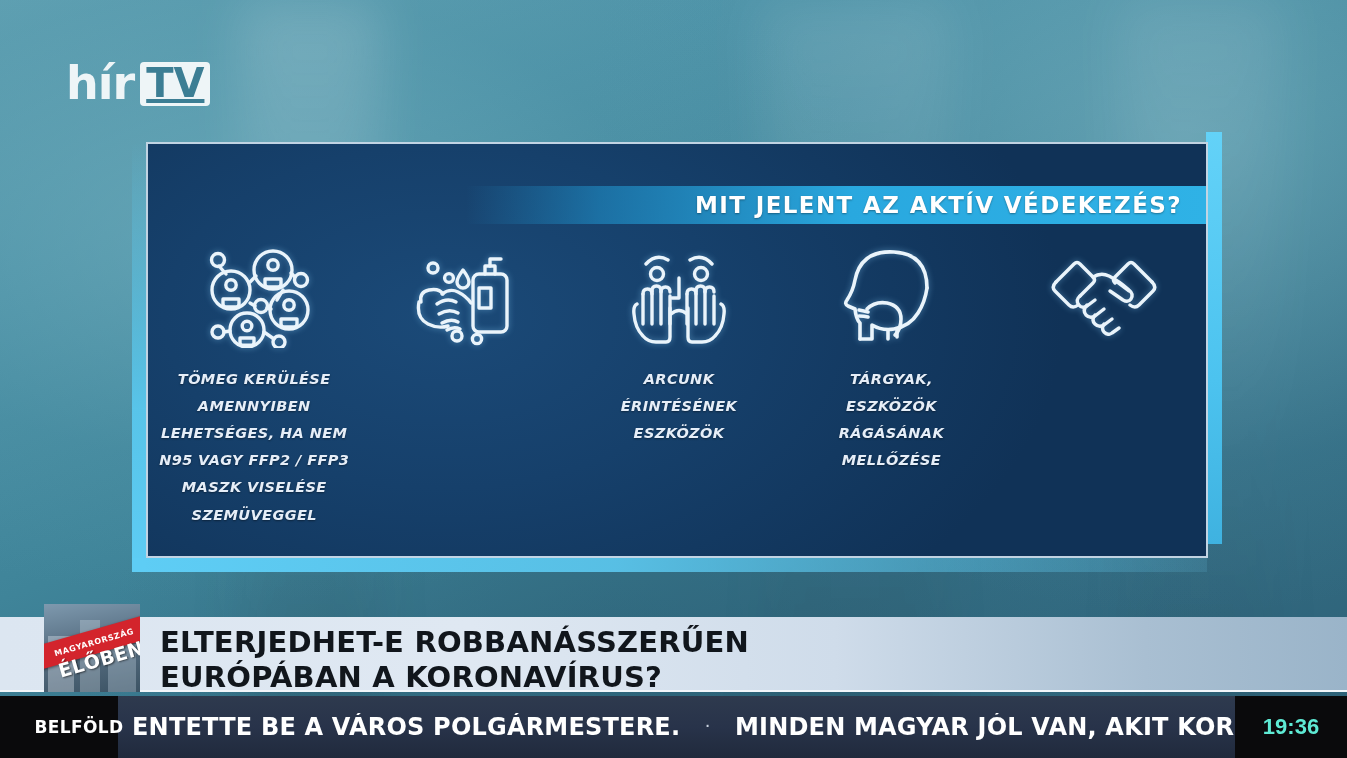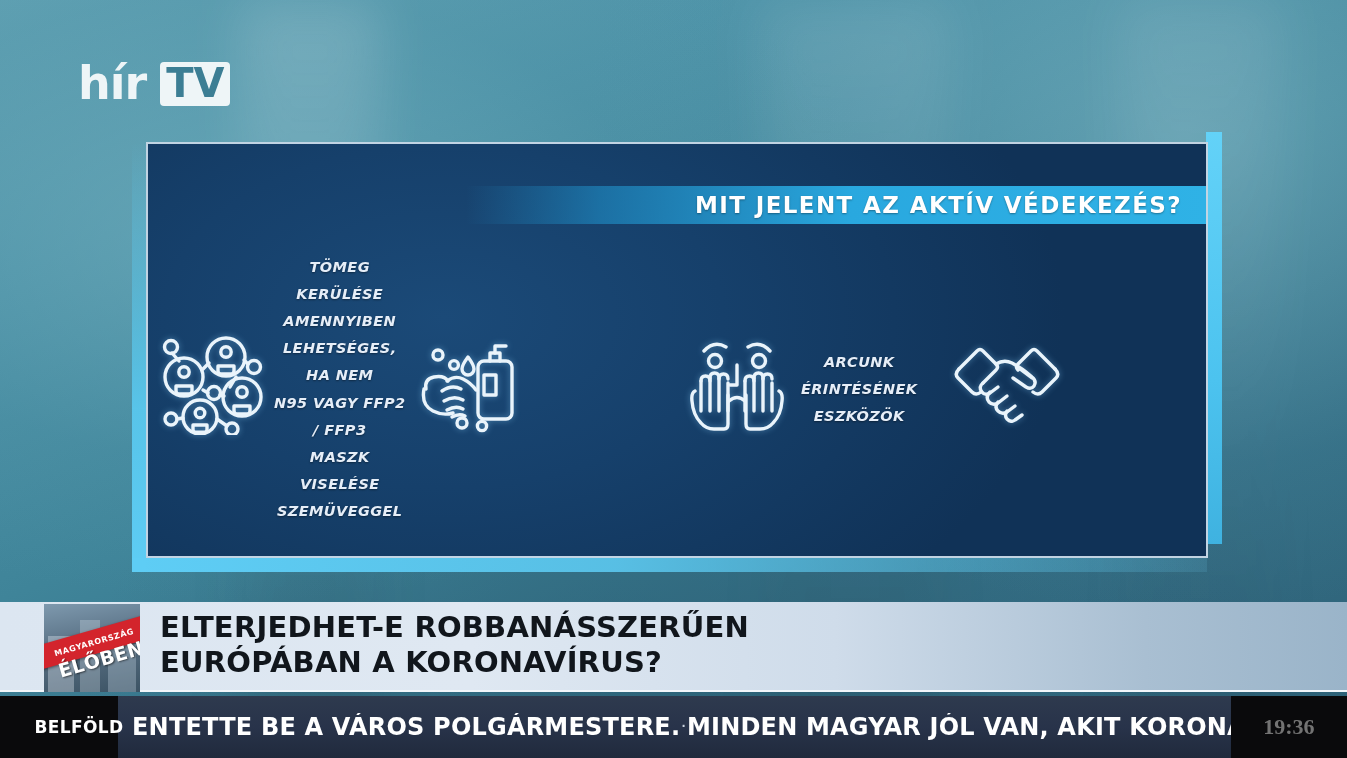--- a/index.html
+++ b/index.html
@@ -17,26 +17,26 @@
       radial-gradient(ellipse 700px 480px at 50% 95%, rgba(40,92,112,0.55) 0%, rgba(45,100,120,0.15) 60%, rgba(60,120,140,0) 85%),
       linear-gradient(160deg, #5fa0b2 0%, #4e93a8 22%, #3f8499 48%, #356f86 72%, #2c5f75 100%);
     overflow: hidden;
   }
   
   .bgstreak { position: absolute; top: 0; bottom: 0; width: 140px;
     background: linear-gradient(to bottom, rgba(255,255,255,0.16), rgba(255,255,255,0.02) 55%, rgba(0,0,0,0.10));
     filter: blur(26px); pointer-events:none; }
 
   
-  #logo { position: absolute; left: 78px; top: 50px; height: 56px; display: flex; align-items: flex-end; }
+  #logo { position: absolute; left: 66px; top: 50px; height: 56px; display: flex; align-items: flex-end; }
   .logo-word { font-size: 46px; font-weight: bold; color: #eef5f7; letter-spacing: -1px;
                line-height: 0.95; font-family: "DejaVu Sans", sans-serif; }
-  .logo-tv { margin-left: 14px; background: #eef5f7; color: #3c7e94; font-size: 40px; font-weight: bold;
+  .logo-tv { margin-left: 6px; background: #eef5f7; color: #3c7e94; font-size: 40px; font-weight: bold;
              padding: 0 6px 2px 6px; border-radius: 4px; line-height: 1.05;
-             font-family: "DejaVu Sans", sans-serif; }
+             font-family: "DejaVu Sans", sans-serif; text-decoration: underline; }
 
   
   #panel-wrap { position: absolute; left: 132px; top: 132px; width: 1090px; height: 440px; }
   #panel-accent-left {
     position: absolute; left: 0; top: 10px; width: 14px; height: 430px;
     background: linear-gradient(to bottom, rgba(120,220,255,0) 0%, rgba(90,205,245,0.85) 62%, #5ecdf5 100%);
   }
   #panel-accent-bottom {
     position: absolute; left: 0; bottom: 0; width: 1075px; height: 14px;
     background: linear-gradient(to right, #5ecdf5 0%, rgba(94,205,245,0.85) 45%, rgba(120,220,255,0.12) 100%);
@@ -58,34 +58,34 @@
     display: flex; align-items: center; justify-content: flex-end;
   }
   #panel-title {
     color: #ffffff; font-weight: bold; font-size: 23px; letter-spacing: 1.4px;
     padding-right: 24px; white-space: nowrap;
     text-shadow: 0 1px 2px rgba(0,0,0,0.35);
     font-family: "DejaVu Sans", sans-serif;
   }
 
   #cols { position: absolute; left: 0; top: 96px; width: 1062px; display: flex; }
-  .col { flex: 1 1 0; display: flex; flex-direction: row; align-items: center; }
+  .col { flex: 1 1 0; display: flex; flex-direction: column; align-items: center; }
   .col-icon { height: 112px; display: flex; align-items: center; justify-content: center; }
   .col-icon svg { display: block; filter: drop-shadow(0 0 3px rgba(140,210,255,0.45)); }
   .col-text {
     margin-top: 14px; text-align: center; color: #e6eef8;
     font-style: italic; font-weight: bold; font-size: 14.5px; line-height: 1.87;
     letter-spacing: 0.4px; white-space: pre-line; padding: 0 6px;
     text-shadow: 0 1px 2px rgba(0,0,0,0.4);
     font-family: "DejaVu Sans", sans-serif;
   }
 
   
   #lower {
-    position: absolute; left: 0; bottom: 66px; width: 1347px; height: 90px;
+    position: absolute; left: 0; bottom: 66px; width: 1347px; height: 75px;
     background: linear-gradient(to right, #dce6f1 0%, #dfe8f2 35%, #cfdcea 62%, #a9bfd2 85%, #9ab4c9 100%);
     border-bottom: 2px solid #f2f6fa;
   }
   #headline {
     position: absolute; left: 160px; top: 8px; color: #11161c;
     font-weight: bold; font-size: 29px; line-height: 1.22; letter-spacing: 0.2px;
     white-space: pre-line; font-family: "DejaVu Sans", sans-serif;
   }
   #live-badge {
     position: absolute; left: 44px; bottom: 66px; width: 96px; height: 88px;
@@ -116,30 +116,30 @@
     display: flex; align-items: center;
   }
   #ticker-cat {
     width: 118px; height: 62px; background: #0a0a0c; color: #ffffff;
     display: flex; align-items: center; justify-content: center;
     font-size: 17px; font-weight: bold; letter-spacing: 0.4px;
     font-family: "DejaVu Sans", sans-serif;
     padding-left: 40px;
   }
   #ticker-items {
-    flex: 1 1 auto; display: flex; align-items: flex-start; 
+    flex: 1 1 auto; display: flex; align-items: flex-start; gap: 24px;
     padding-left: 14px; overflow: hidden; white-space: nowrap;
   }
   .ticker-item { color: #ffffff; font-size: 24px; font-weight: bold; letter-spacing: 0.2px;
                  font-family: "DejaVu Sans", sans-serif; }
   .ticker-dot { color: #c9d2de; font-size: 20px; }
   #ticker-clock {
-    width: 118px; height: 62px; background: #0a0a0c; color: #737373;
+    width: 118px; height: 62px; background: #0a0a0c; color: #5eead4;
     display: flex; align-items: center; justify-content: center;
-    font-size: 22px; font-weight: bold; font-family: Liberation Serif, serif;
+    font-size: 22px; font-weight: bold; font-family: Liberation Sans, sans-serif;
   }
 </style>
 </head>
 <body>
 
 <div id="stage">
 
   <div class="bgstreak" style="left:240px;"></div>
   <div class="bgstreak" style="left:760px; width:190px; opacity:0.7;"></div>
   <div class="bgstreak" style="left:1120px; width:160px; opacity:0.55;"></div>
@@ -242,20 +242,36 @@
               <path d="M66 50 q0 -5 4.5 -5 q4.5 0 4.5 5"></path>
               <path d="M75 47 q0 -5 4.5 -5 q4.5 0 4.5 5"></path>
               <path d="M84 48 q0 -5 4.5 -5 q4.5 0 4.5 5"></path>
             </svg>
           </div>
           <div class="col-text">ARCUNK
 ÉRINTÉSÉNEK
 ESZKÖZÖK</div>
         </div>
 
+        <div class="col">
+          <div class="col-icon">
+            <svg width="112" height="104" viewBox="0 0 112 104" fill="none" stroke="#eaf4fb" stroke-width="3.6" stroke-linecap="round" stroke-linejoin="round">
+              <path d="M92 44 q0 -34 -33 -36 q-33 -2 -39 28 q-2 11 -8 20 q-3 4 1 6 l7 3 q1 10 5 14 v16"></path>
+              <path d="M25 95 h12 v-14 q10 6 22 4 q16 -3 24 -16 q7 -11 9 -25"></path>
+              <path d="M32 65 q8 -8 20 -6 q14 3 14 16 q0 10 -6 16"></path>
+              <path d="M24 66 q5 1 9 2"></path>
+              <path d="M24 72 q5 0 9 1"></path>
+              <path d="M53 95 v-8 M62 93 v-8"></path>
+            </svg>
+          </div>
+          <div class="col-text">TÁRGYAK,
+ESZKÖZÖK
+RÁGÁSÁNAK
+MELLŐZÉSE</div>
+        </div>
 
         <div class="col">
           <div class="col-icon">
             <svg width="124" height="100" viewBox="0 0 124 100" fill="none" stroke="#eaf4fb" stroke-width="3.4" stroke-linecap="round" stroke-linejoin="round">
               <path d="M14 36 L32 18 q3 -3 6 0 L51 31 q3 3 0 6 L38 50"></path>
               <path d="M110 36 L92 18 q-3 -3 -6 0 L73 31 q-3 3 0 6"></path>
               <path d="M51 31 q8 -5 16 -1 q10 5 20 14 q5 4 2 9 q-3 4 -8 1 l-13 -9"></path>
               <path d="M38 50 q-5 4 -1 9 q3 4 8 1 l8 -6"></path>
               <path d="M45 59 q-5 5 -1 10 q4 4 9 1 l9 -7"></path>
               <path d="M53 69 q-4 5 0 9 q4 4 9 1 l8 -6"></path>

